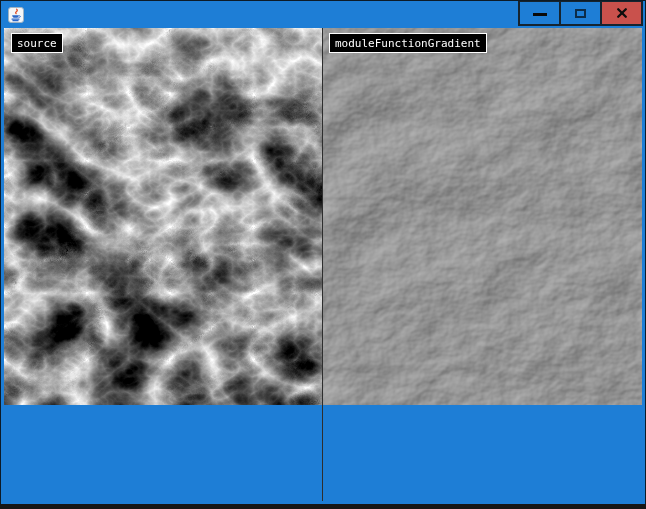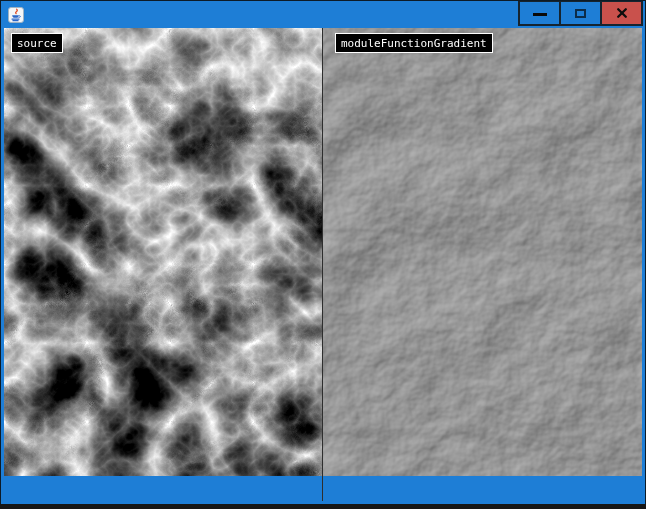--- a/index.html
+++ b/index.html
@@ -26,33 +26,33 @@
   .tb-btn.close{background:#c9514c;}
   .min-glyph{width:14px;height:3px;background:#0a0a0a;margin-top:3px;}
   .max-glyph{width:11px;height:9px;box-sizing:border-box;border:2px solid #0c2c49;background:transparent;}
   .x-glyph{display:block;}
   
   .content{
     height:473px;flex:0 0 auto;display:flex;background:#1e7ed6;
     border-left:1px solid #0d1b27;border-right:1px solid #0d1b27;
     padding:0 3px;box-sizing:border-box;
   }
-  .panel{position:relative;overflow:hidden;height:448px;background:#fef9c3;}
+  .panel{position:relative;overflow:hidden;height:377px;background:#fef9c3;}
   .panel.left{width:318px;}
   .panel.right{width:319px;}
   .panel-divider{width:1px;background:#2e2e2e;flex:0 0 auto;}
   .tex{display:block;width:100%;height:100%;}
   .img-label{
     position:absolute;top:5px;background:#000000;color:#ffffff;
     border:1px solid #ffffff;padding:4px 5px 3px 5px;line-height:11px;
     font-family:"DejaVu Sans Mono","Liberation Mono",monospace;font-size:11px;
     white-space:nowrap;
   }
   .panel.left .img-label{left:7px;}
-  .panel.right .img-label{left:12px;}
+  .panel.right .img-label{left:6px;}
   
   .bottom-blue{height:3px;background:#1e7ed6;flex:0 0 auto;
     border-left:1px solid #0d1b27;border-right:1px solid #0d1b27;box-sizing:border-box;}
   .bottom-strip{height:5px;background:#161616;flex:1 1 auto;}
 </style>
 </head>
 <body>
 
 <div class="window">
   <div class="top-edge"></div>

